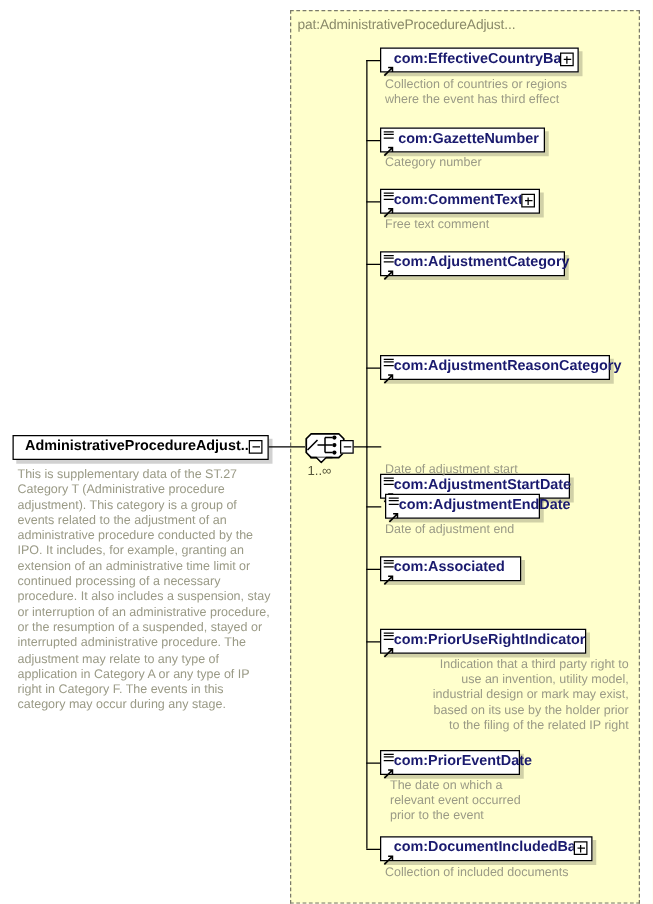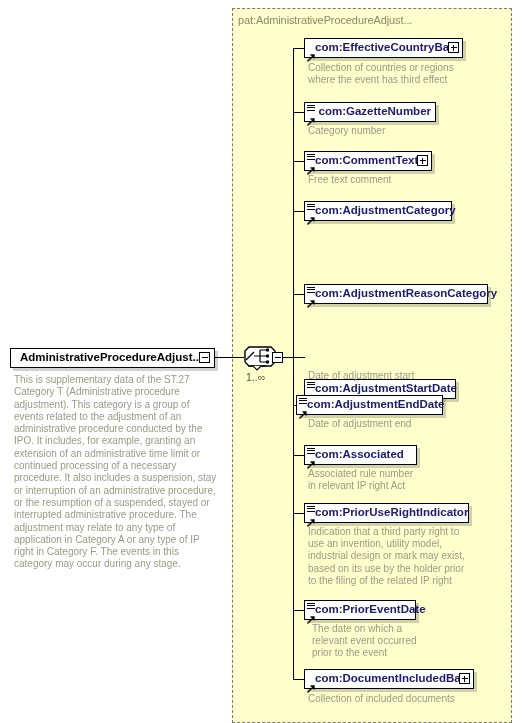--- a/index.html
+++ b/index.html
@@ -251,21 +251,21 @@
       </span>
     <span class="icon-ref">
       <svg width="8" height="8" viewBox="0 0 8 8">
           <path d="M0.5,7.5 L7,1 M3.5,1 L7,1 L7,4.5" stroke="#000" stroke-width="1.3" fill="none"></path>
         </svg>
     </span>
     <span class="node-label">com:AdjustmentStartDate</span>
   </div>
   <div class="anno" style="left:308px; top:370px; width:195px;">Date of adjustment start</div>
 
-  <div class="node" style="left:296px; top:395px; width:147px;">
+  <div class="node" style="left:308px; top:395px; width:124px;">
     <span class="icon-type">
         <i></i>
         <i></i>
         <i></i>
       </span>
     <span class="icon-ref">
       <svg width="8" height="8" viewBox="0 0 8 8">
           <path d="M0.5,7.5 L7,1 M3.5,1 L7,1 L7,4.5" stroke="#000" stroke-width="1.3" fill="none"></path>
         </svg>
     </span>
@@ -279,37 +279,35 @@
         <i></i>
         <i></i>
       </span>
     <span class="icon-ref">
       <svg width="8" height="8" viewBox="0 0 8 8">
           <path d="M0.5,7.5 L7,1 M3.5,1 L7,1 L7,4.5" stroke="#000" stroke-width="1.3" fill="none"></path>
         </svg>
     </span>
     <span class="node-label">com:Associated</span>
   </div>
-  <div class="anno" style="left:308px; top:468px; width:195px;">Associated rule number
-in relevant IP right Act</div>
 
   <div class="node" style="left:304px; top:503px; width:165px;">
     <span class="icon-type">
         <i></i>
         <i></i>
         <i></i>
       </span>
     <span class="icon-ref">
       <svg width="8" height="8" viewBox="0 0 8 8">
           <path d="M0.5,7.5 L7,1 M3.5,1 L7,1 L7,4.5" stroke="#000" stroke-width="1.3" fill="none"></path>
         </svg>
     </span>
     <span class="node-label">com:PriorUseRightIndicator</span>
   </div>
-  <div class="anno" style="left:308px; top:526px; width:195px;">Indication that a third party right to
+  <div class="anno" style="left:308px; top:526px; width:195px;text-align:right;">Indication that a third party right to
 use an invention, utility model,
 industrial design or mark may exist,
 based on its use by the holder prior
 to the filing of the related IP right</div>
 
   <div class="node" style="left:304px; top:600px; width:112px;">
     <span class="icon-type">
         <i></i>
         <i></i>
         <i></i>

